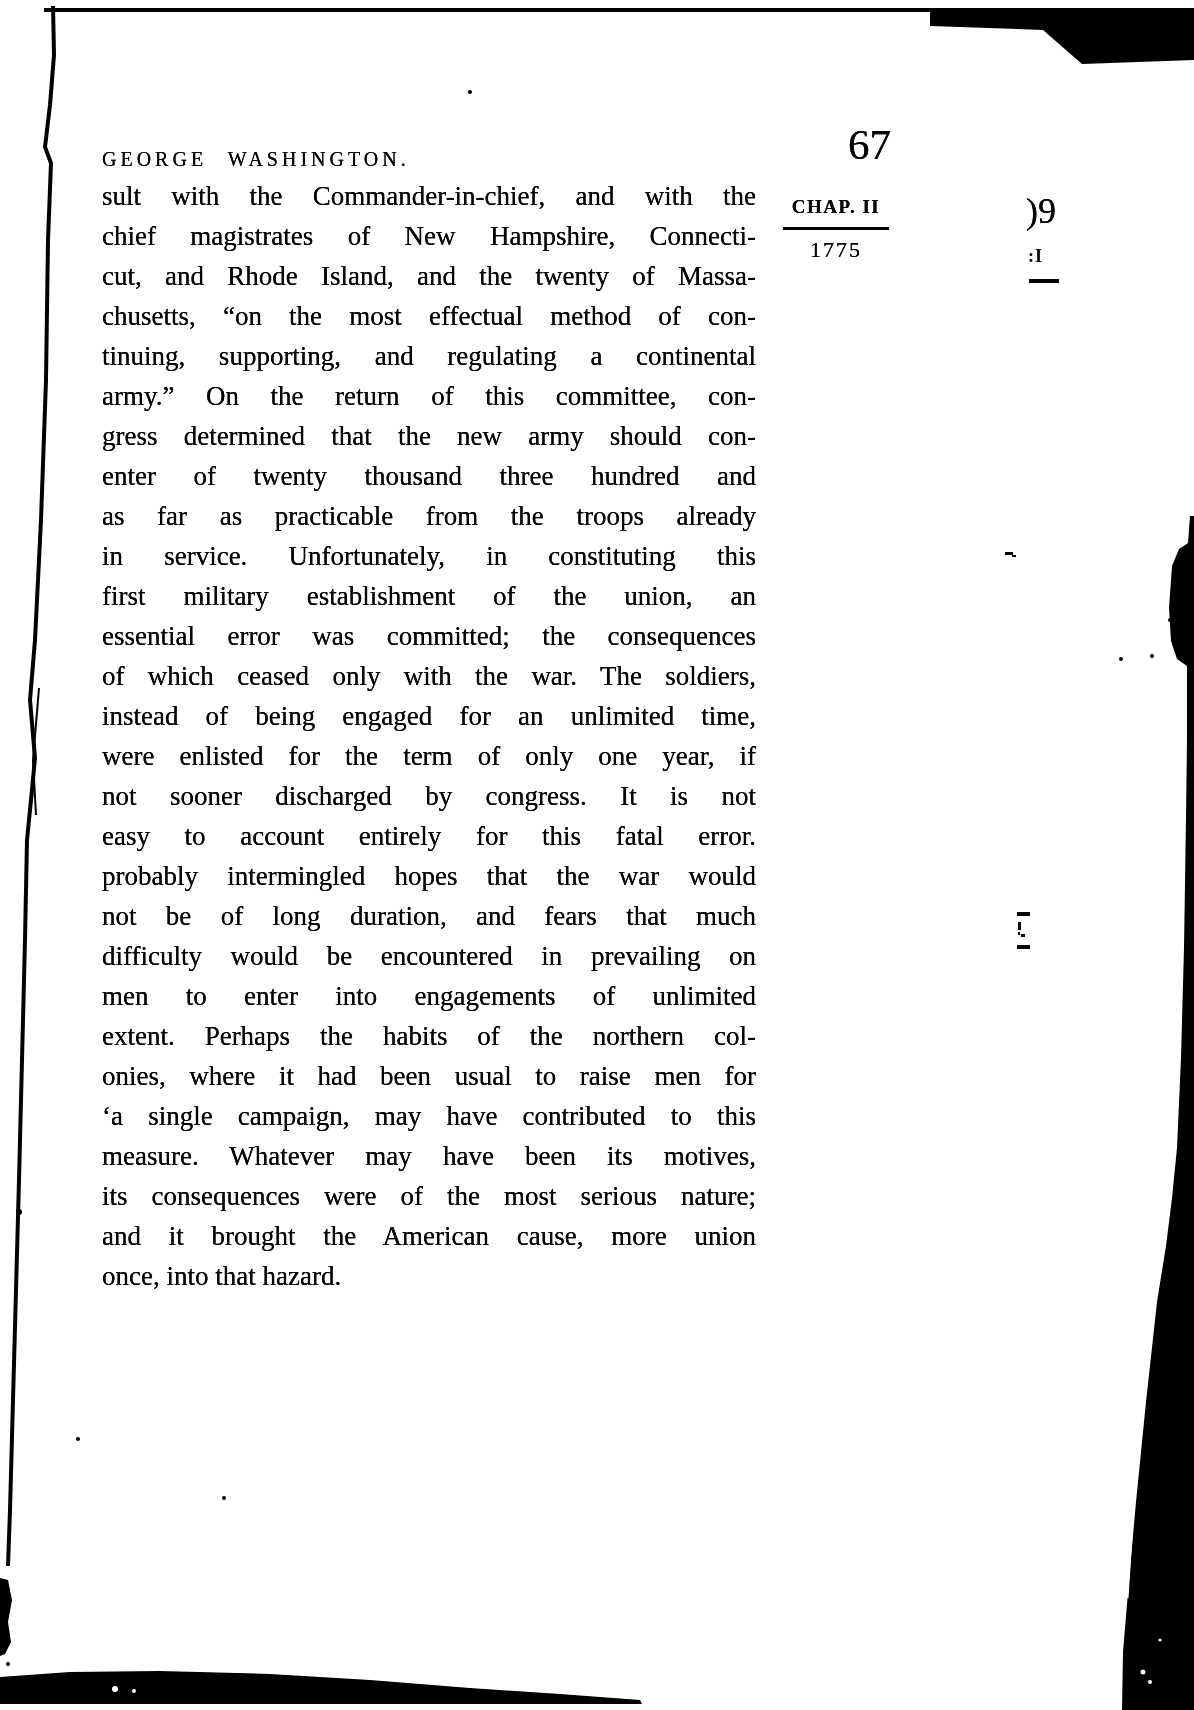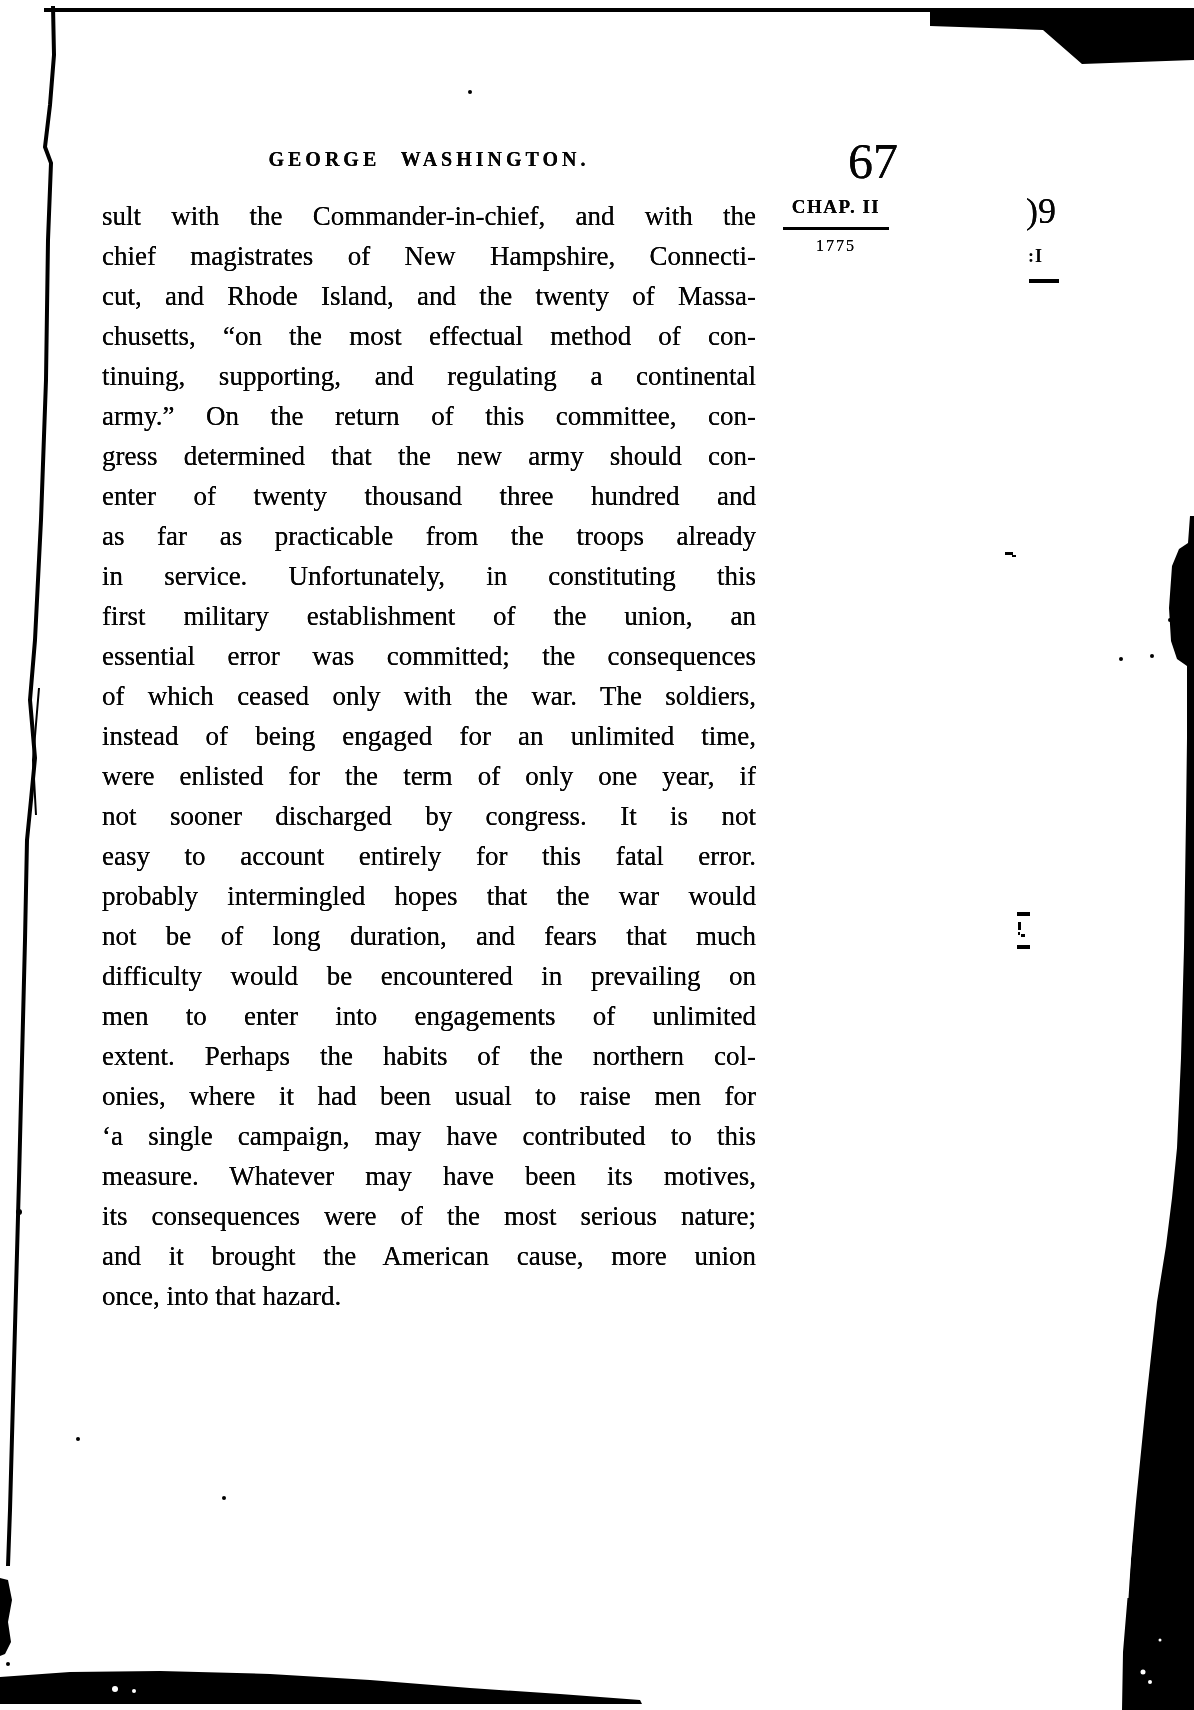--- a/index.html
+++ b/index.html
@@ -7,36 +7,36 @@
     position:relative;
     width:1194px;height:1710px;
     background:#ffffff;
     overflow:hidden;
     font-family:"Liberation Serif","DejaVu Serif",serif;
     color:#050505;
   }
   .artifacts{position:absolute;left:0;top:0;width:1194px;height:1710px;pointer-events:none;}
   .running-head{
     position:absolute;left:102px;top:148px;width:654px;
-    text-align:center;font-size:20px;letter-spacing:4px;word-spacing:12px;
-    font-weight:bold;text-shadow:0 0 .4px #000;
+    text-align:left;font-size:20px;letter-spacing:4px;word-spacing:12px;
+    font-weight:normal;text-shadow:0 0 .4px #000;
   }
   .page-number{
-    position:absolute;left:848px;top:132px;width:70px;
-    font-size:50px;text-shadow:0 0 .5px #000;
+    position:absolute;left:848px;top:120px;width:70px;
+    font-size:43px;text-shadow:0 0 .5px #000;
   }
   .margin-notes{position:absolute;left:778px;top:196px;width:116px;text-align:center;}
   .margin-chap{font-size:19px;letter-spacing:1.5px;font-weight:bold;text-shadow:0 0 .3px #000;}
   .margin-rule{height:3px;background:#000;width:106px;margin:9px auto 0 auto;}
-  .margin-year{font-size:16px;letter-spacing:2px;margin-top:7px;text-shadow:0 0 .4px #000;}
+  .margin-year{font-size:22px;letter-spacing:2px;margin-top:7px;text-shadow:0 0 .4px #000;}
   .edge-num{position:absolute;left:1026px;top:190px;font-size:36px;text-shadow:0 0 .5px #000;}
   .edge-chap{position:absolute;left:1028px;top:246px;font-size:18px;font-weight:bold;letter-spacing:1px;}
   .edge-rule{position:absolute;left:1029px;top:279px;width:30px;height:4px;background:#000;}
   .body-text{
-    position:absolute;left:102px;top:196px;width:654px;
+    position:absolute;left:102px;top:176px;width:654px;
     font-size:27px;line-height:40px;
     text-shadow:0 0 .5px #000;
   }
   .line{text-align:justify;text-align-last:justify;white-space:normal;}
   .line.last{text-align-last:left;}
 </style>
 </head>
 <body>
 
 <div class="page">

